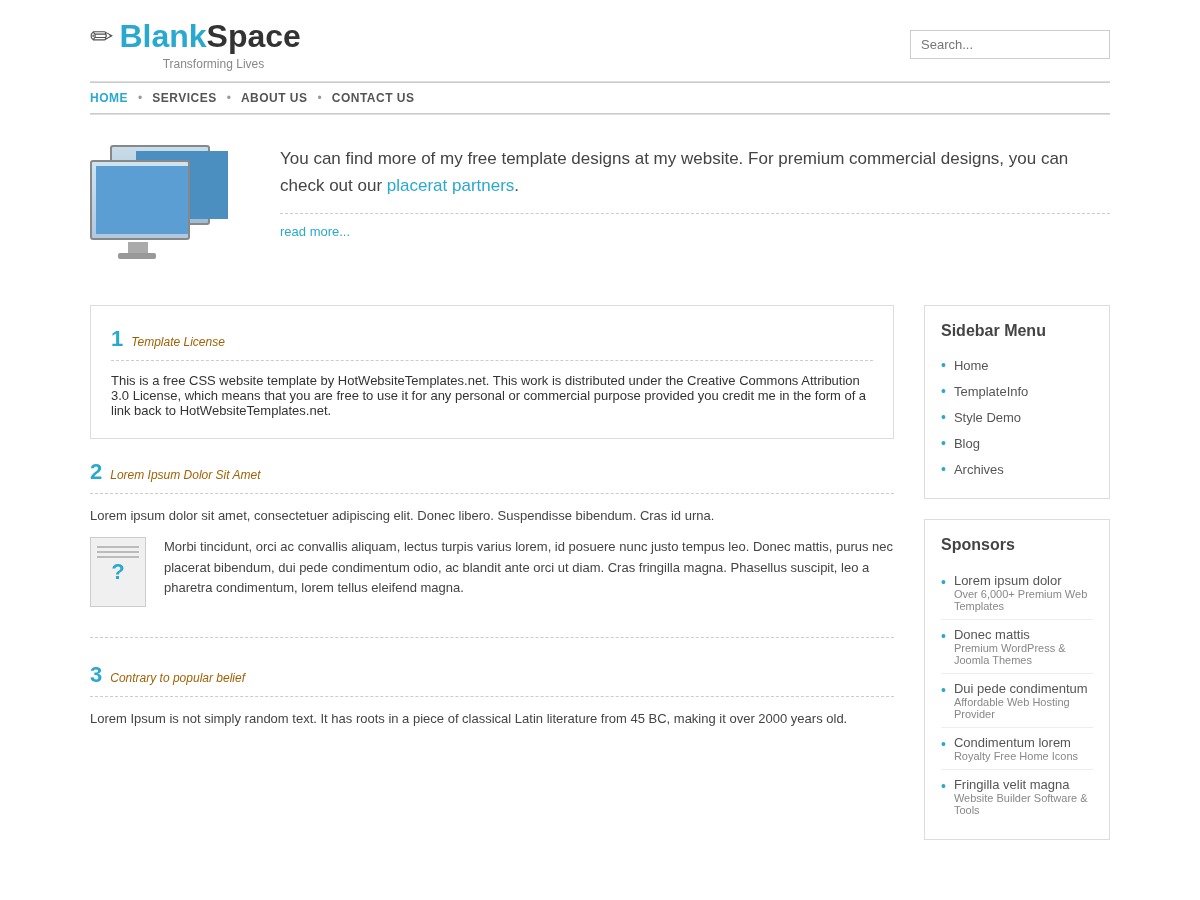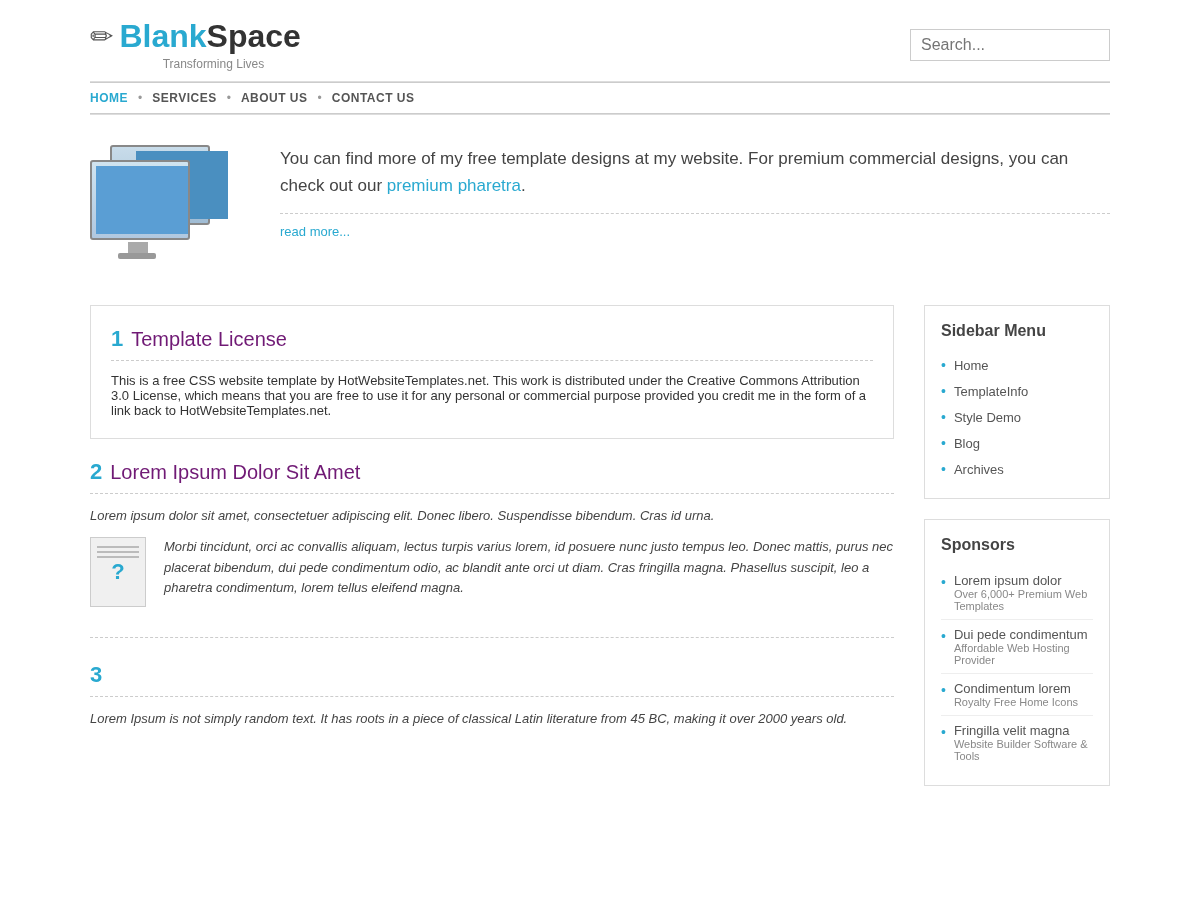--- a/index.html
+++ b/index.html
@@ -12,21 +12,21 @@
     #logo { display: flex; align-items: center; }
     #logo-icon { font-size: 28px; color: #555; margin-right: 6px; }
     #logo-text { font-size: 32px; font-weight: bold; color: #333; }
     #logo-text span { color: #29a9d0; }
     #logo-tagline { font-size: 12px; color: #888; text-align: center; display: block; margin-top: 2px; margin-left: 36px; }
     #logo-wrap { display: flex; flex-direction: column; }
     #search-box input {
       border: 1px solid #ccc;
       padding: 6px 10px;
       width: 200px;
-      font-size: 16px;
+      font-size: 13px;
       color: #404040;
       outline: none;
     }
 
     
     #nav-bar { border-top: 1px solid #ccc; border-bottom: 1px solid #ccc; padding: 8px 0; margin-bottom: 0; }
     #nav-bar ul { list-style: none; display: flex; gap: 0; }
     #nav-bar ul li { display: flex; align-items: center; }
     #nav-bar ul li::before { content: "•"; color: #999; margin: 0 10px; font-size: 12px; }
     #nav-bar ul li:first-child::before { content: ""; margin: 0; }
@@ -71,23 +71,23 @@
     #sidebar { width: 186px; flex-shrink: 0; }
 
     
     .content-box { border: 1px solid #ddd; padding: 20px; margin-bottom: 20px; }
 
     
     .post { margin-bottom: 24px; padding-bottom: 18px; border-bottom: 1px dashed #ccc; }
     .post:last-child { border-bottom: none; }
     .post-title { display: flex; align-items: baseline; gap: 8px; margin-bottom: 8px; }
     .post-num { font-size: 22px; color: #29a9d0; font-weight: bold; }
-    .post-title h2 { font-size: 20px; font-weight: normal; color: #701a75; }
+    .post-title h2 { font-size: 12px; font-weight: normal; color: #a16207; font-style: italic; }
     .post-divider { border: none; border-top: 1px dashed #ccc; margin-bottom: 12px; }
-    .post p { font-size: 13px; line-height: 1.6; color: #444; margin-bottom: 10px; font-style: italic; }
+    .post p { font-size: 13px; line-height: 1.6; color: #444; margin-bottom: 10px; }
     .post-with-img { display: flex; gap: 14px; margin-bottom: 10px; }
     .post-thumb { flex-shrink: 0; width: 60px; }
     .thumb-img { width: 56px; height: 70px; background: #f0f0f0; border: 1px solid #ccc; position: relative; display: flex; align-items: center; justify-content: center; }
     .thumb-lines { position: absolute; top: 8px; left: 6px; right: 6px; }
     .thumb-line { height: 2px; background: #bbb; margin-bottom: 3px; }
     .thumb-question { font-size: 22px; color: #29a9d0; font-weight: bold; }
     .post-read-more { color: #29a9d0; text-decoration: none; font-size: 13px; display: block; margin-top: 6px; }
 
     
     .sidebar-box { border: 1px solid #ddd; padding: 16px 16px 16px 16px; margin-bottom: 20px; }
@@ -156,21 +156,21 @@
 
         <div class="monitor-front">
           <div class="monitor-screen-front"></div>
         </div>
         <div class="monitor-stand"></div>
         <div class="monitor-base"></div>
       </div>
     </div>
     <div id="hero-text">
       <p>
-        <span>You can find more of my free template designs at my website. For premium commercial designs, you can check out our </span><a href="#">premium pharetra</a><span>.</span>
+        <span>You can find more of my free template designs at my website. For premium commercial designs, you can check out our </span><a href="#">placerat partners</a><span>.</span>
       </p>
       <hr class="hero-divider">
       <a href="#" class="read-more">read more...</a>
     </div>
   </div>
 
   <div id="main-wrap">
 
     <div id="content">
 
@@ -201,20 +201,21 @@
               <span class="thumb-question">?</span>
             </div>
           </div>
           <p>Morbi tincidunt, orci ac convallis aliquam, lectus turpis varius lorem, id posuere nunc justo tempus leo. Donec mattis, purus nec placerat bibendum, dui pede condimentum odio, ac blandit ante orci ut diam. Cras fringilla magna. Phasellus suscipit, leo a pharetra condimentum, lorem tellus eleifend magna.</p>
         </div>
       </div>
 
       <div class="post">
         <div class="post-title">
           <span class="post-num">3</span>
+          <h2>Contrary to popular belief</h2>
         </div>
         <hr class="post-divider">
         <p>Lorem Ipsum is not simply random text. It has roots in a piece of classical Latin literature from 45 BC, making it over 2000 years old.</p>
       </div>
 
     </div>
 
     <div id="sidebar">
 
       <div class="sidebar-box">
@@ -243,20 +244,26 @@
         <ul class="sponsor-list">
           <li>
             <span class="sponsor-bullet"></span>
             <span>
               <span class="sponsor-main">Lorem ipsum dolor</span>
               <span class="sponsor-sub">Over 6,000+ Premium Web Templates</span>
             </span>
           </li>
           <li>
             <span>
+              <span class="sponsor-main">Donec mattis</span>
+              <span class="sponsor-sub">Premium WordPress &amp; Joomla Themes</span>
+            </span>
+          </li>
+          <li>
+            <span>
               <span class="sponsor-main">Dui pede condimentum</span>
               <span class="sponsor-sub">Affordable Web Hosting Provider</span>
             </span>
           </li>
           <li>
             <span>
               <span class="sponsor-main">Condimentum lorem</span>
               <span class="sponsor-sub">Royalty Free Home Icons</span>
             </span>
           </li>

